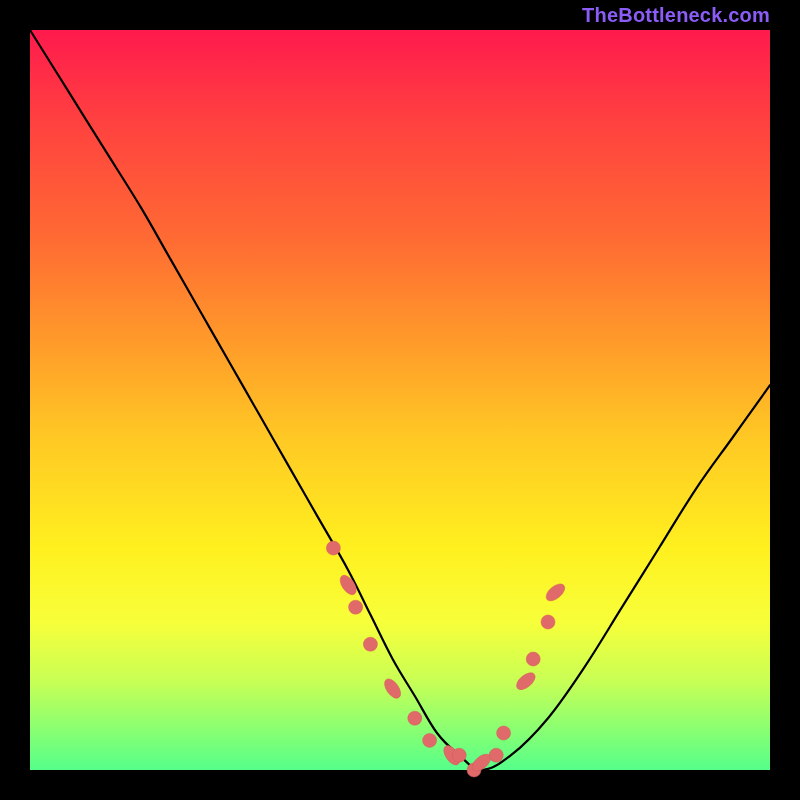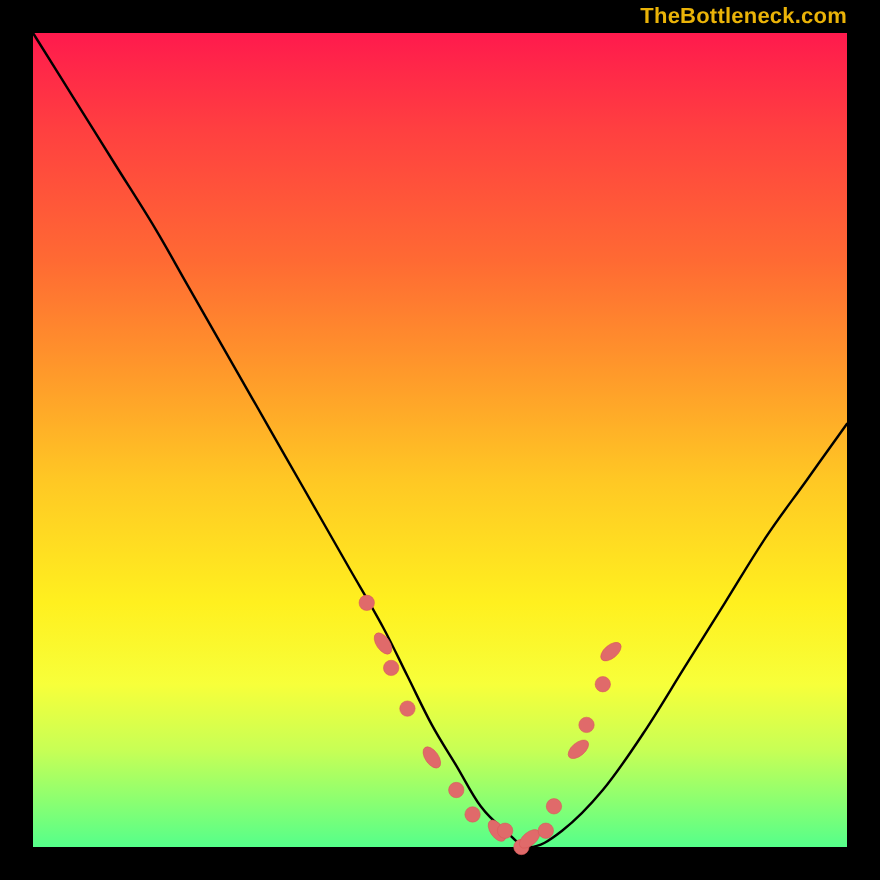--- a/index.html
+++ b/index.html
@@ -34,21 +34,21 @@
       #f7ff3a 80%,
       #c8ff55 88%,
       #55ff8a 100%);
   }
   .watermark {
     position: absolute;
     top: 4px;
     right: 30px;
     font-size: 20px;
     font-weight: bold;
-    color: #eab308;
+    color: #8b5cf6;
     letter-spacing: 0.2px;
   }
   svg.curve {
     position: absolute;
     left: 0;
     top: 0;
     width: 740px;
     height: 740px;
     overflow: visible;
   }

